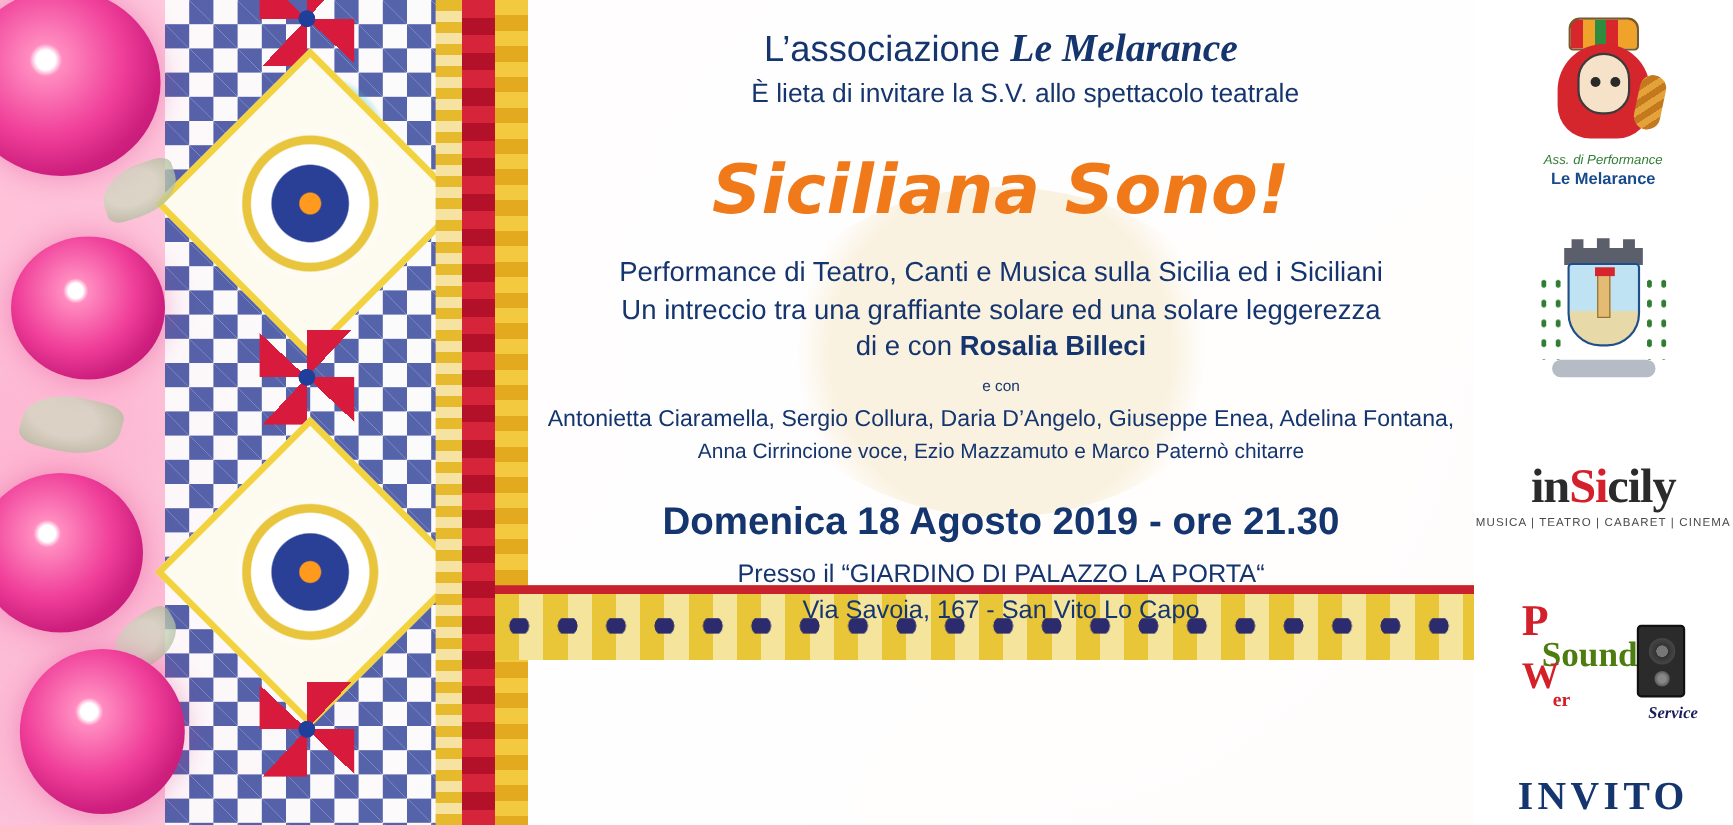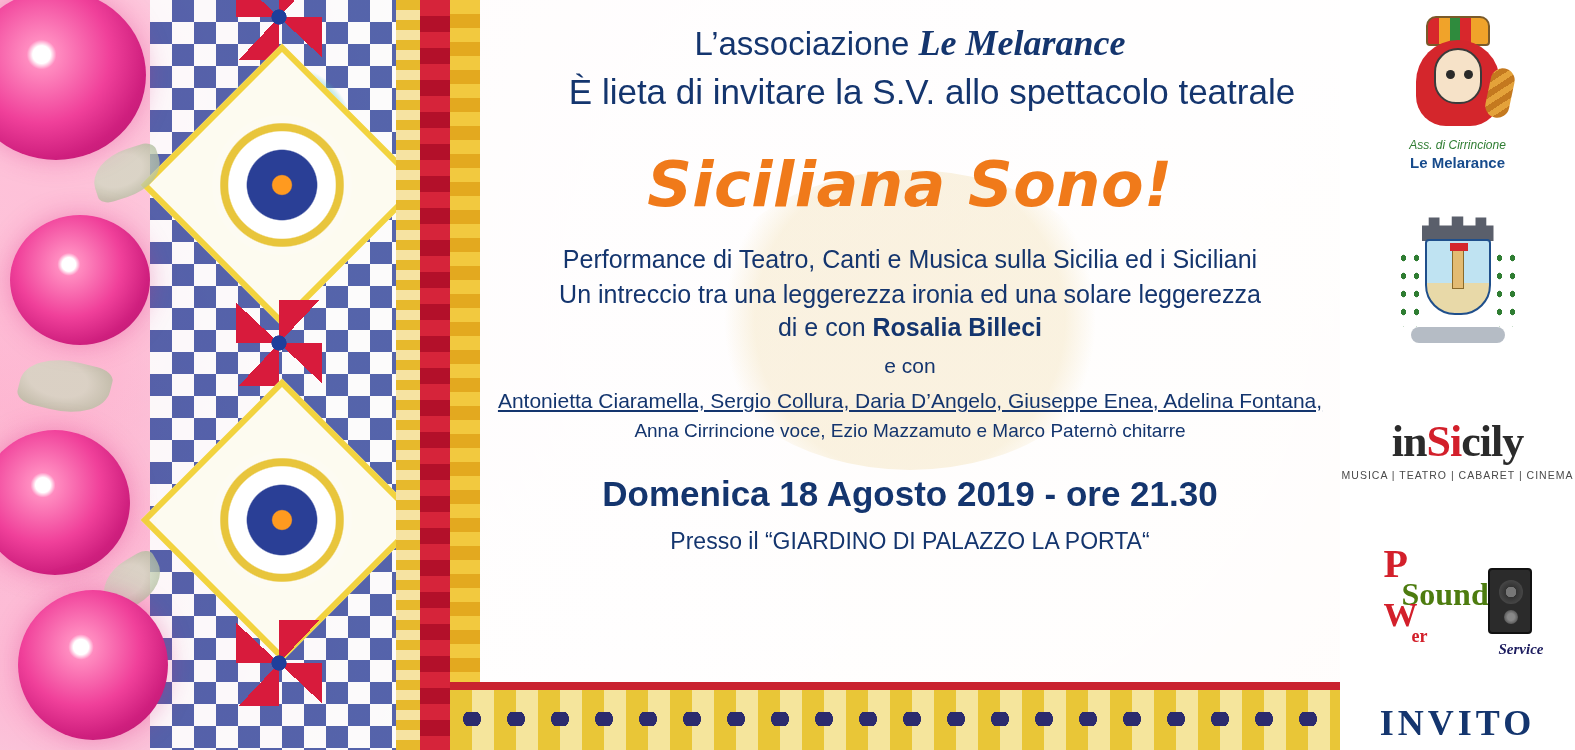--- a/index.html
+++ b/index.html
@@ -9,21 +9,21 @@
   }
   body {
     width: 1575px;
     height: 750px;
     overflow: hidden;
     font-family: "Liberation Sans", sans-serif;
   }
   .poster {
     position: relative;
     width: 1575px;
-    height: 750px;
+    height: 600px;
     background: #ffffff;
   }
 
   
   .art-panel {
     position: absolute;
     left: 0; top: 0;
     width: 490px;
     height: 750px;
     overflow: hidden;
@@ -186,21 +186,21 @@
     color: #14356e;
   }
   .assoc .brand {
     font-family: "Liberation Serif", serif;
     font-style: italic;
     font-weight: bold;
     font-size: 36px;
   }
   .invite-line {
     margin-top: 8px;
-    font-size: 35px;
+    font-size: 24px;
     color: #14356e;
     margin-left: 44px;
   }
   .show-title {
     margin-top: 36px;
     font-size: 62px;
     font-weight: bold;
     font-style: italic;
     color: #f07a1a;
     font-family: "DejaVu Sans", sans-serif;
@@ -211,27 +211,26 @@
     font-size: 25px;
     line-height: 1.38;
   }
   .author {
     margin-top: 2px;
     font-size: 25px;
   }
   .author b { font-weight: bold; }
   .econ {
     margin-top: 12px;
-    font-size: 21px;
+    font-size: 14px;
   }
   .cast {
     margin-top: 8px;
     font-size: 21px;
     line-height: 1.45;
-    text-decoration: underline;
   }
   .group {
     margin-top: 6px;
     font-size: 21px;
   }
   .musicians {
     margin-top: 4px;
     font-size: 19px;
   }
   .date {
@@ -515,51 +514,52 @@
 
     <div class="t-line assoc">
       <span>L’associazione </span><span class="brand">Le Melarance</span>
     </div>
 
     <div class="t-line invite-line">È lieta di invitare la S.V. allo spettacolo teatrale</div>
 
     <div class="t-line show-title">Siciliana Sono!</div>
 
     <div class="t-line desc1">Performance di Teatro, Canti e Musica sulla Sicilia ed i Siciliani</div>
-    <div class="t-line desc1" style="margin-top:0">Un intreccio tra una leggerezza ironia ed una solare leggerezza</div>
+    <div class="t-line desc1" style="margin-top:0">Un intreccio tra una graffiante solare ed una solare leggerezza</div>
 
     <div class="t-line author">
       <span>di e con </span><b>Rosalia Billeci</b>
     </div>
 
     <div class="t-line econ">e con</div>
     <div class="t-line cast">Antonietta Ciaramella, Sergio Collura, Daria D’Angelo, Giuseppe Enea, Adelina Fontana,</div>
     <div class="t-line musicians">Anna Cirrincione voce,  Ezio Mazzamuto e Marco Paternò chitarre</div>
 
     <div class="t-line date">Domenica 18 Agosto 2019 - ore 21.30</div>
     <div class="t-line venue">Presso il  “GIARDINO DI PALAZZO LA PORTA“</div>
+    <div class="t-line address">Via Savoia, 167 -  San Vito Lo Capo</div>
   </div>
 
   <div class="bottom-strip">
     <div class="dots"></div>
   </div>
 
   <div class="logo-col">
 
     <div class="logo-block lg1">
       <div class="melarance-art">
         <div class="mel-basket"></div>
         <div class="mel-hair"></div>
         <div class="mel-face">
           <div class="mel-eye le"></div>
           <div class="mel-eye re"></div>
         </div>
         <div class="mel-braid"></div>
       </div>
-      <div class="cap">Ass. di Cirrincione</div>
+      <div class="cap">Ass. di Performance</div>
       <div class="name">Le Melarance</div>
     </div>
 
     <div class="logo-block lg2">
       <div class="crest">
         <div class="crest-crown"></div>
         <div class="crest-shield"></div>
         <div class="crest-tower"></div>
         <div class="crest-branch left"></div>
         <div class="crest-branch right"></div>

